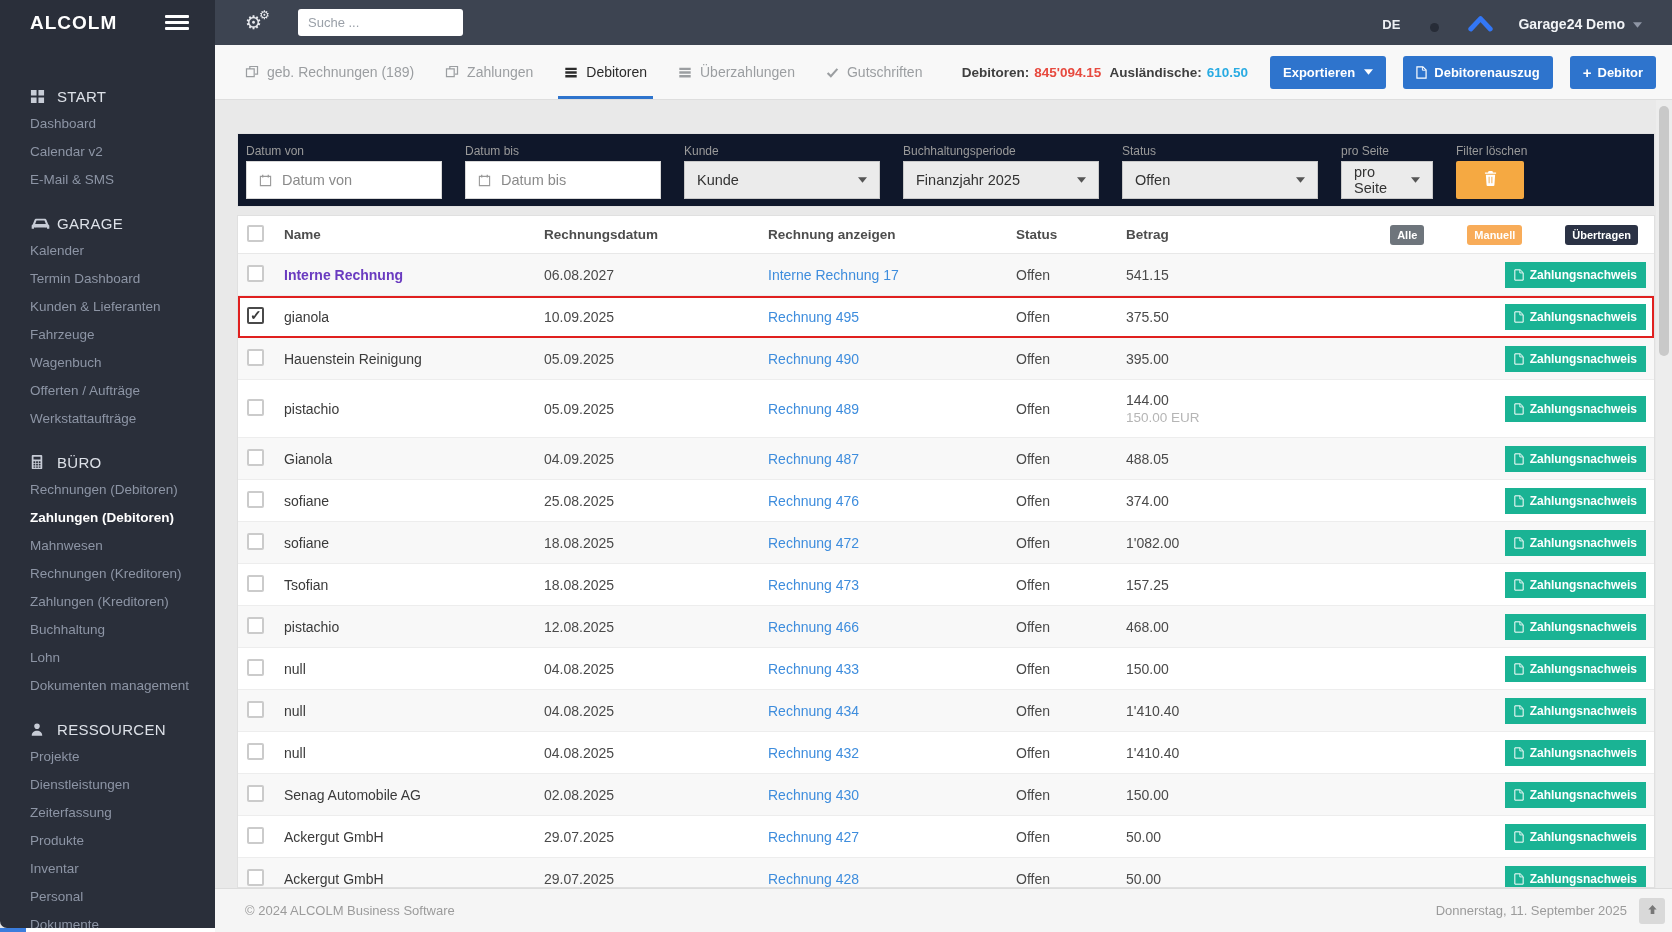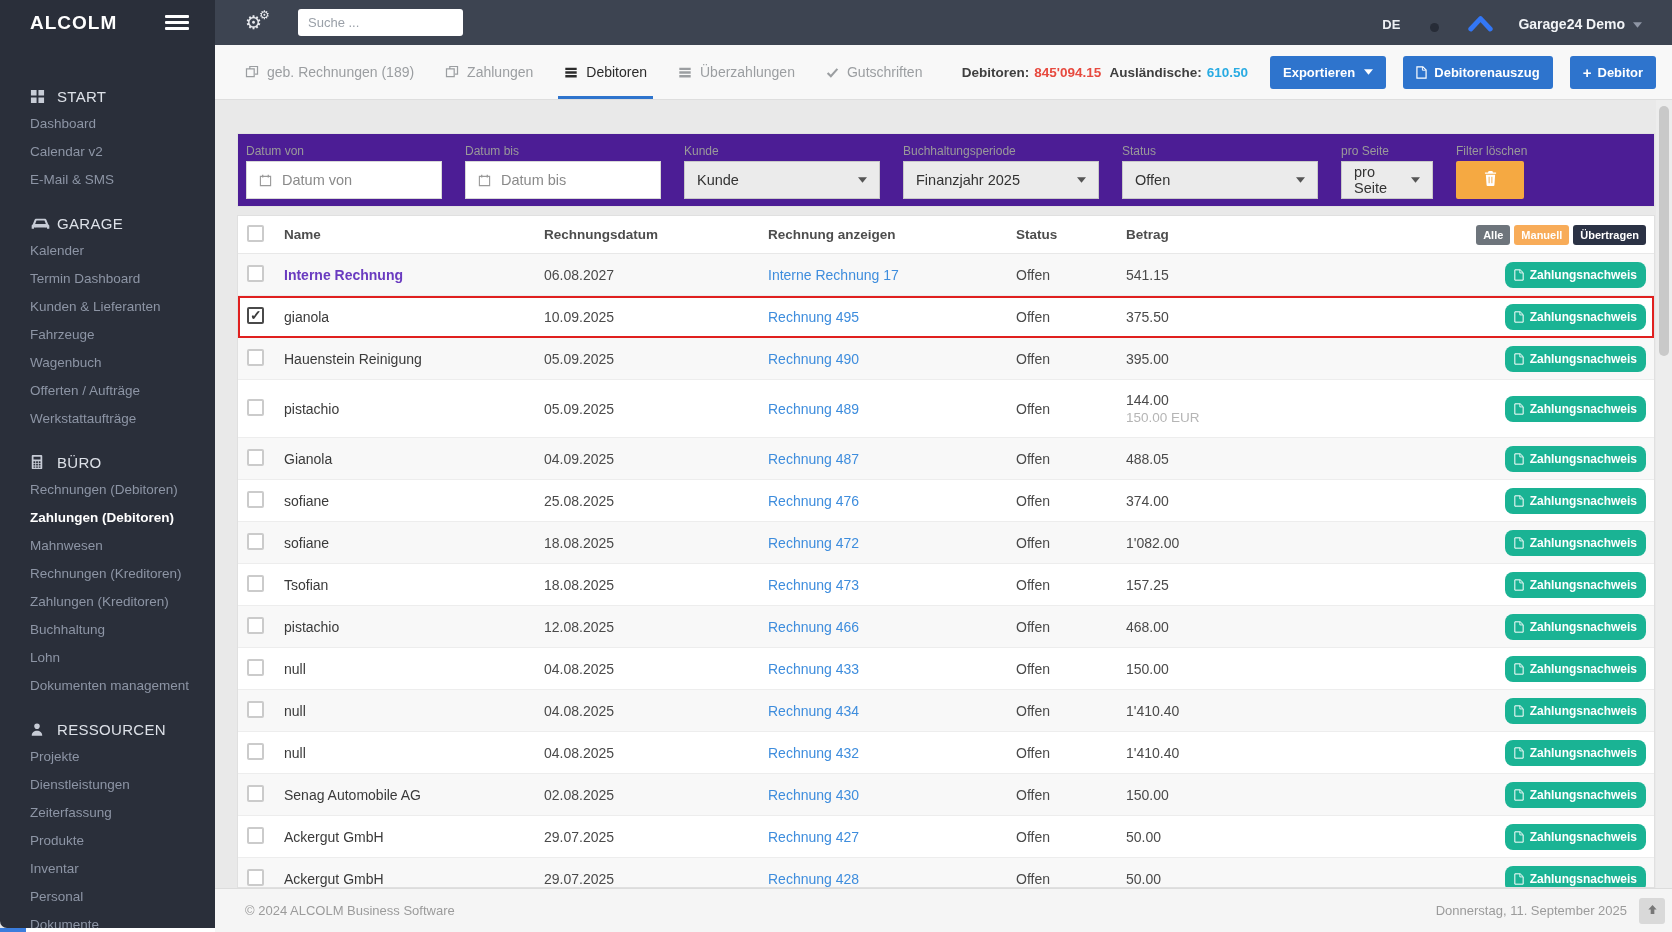--- a/index.html
+++ b/index.html
@@ -58,21 +58,21 @@
   .sum span { margin-right:5px; }
   .btn-blue { display:inline-flex; align-items:center; height:33px; background:#2e74cd; color:#fff;
     border:none; border-radius:3px; font-family:inherit; font-size:13px; font-weight:bold;
     padding:0 13px; margin-left:11px; cursor:pointer; white-space:nowrap; }
   .btn-blue .bico { display:inline-flex; margin-right:7px; }
   .btn-blue .caret { margin-left:9px; display:inline-flex; }
   .plus { font-size:15px; margin-right:6px; font-weight:bold; }
 
   
   .content { padding:0 17px 0 22px; }
-  .filter-card { margin-top:33px; background:#4c1d95; border:1px solid #e2e2e2;
+  .filter-card { margin-top:33px; background:#0f172a; border:1px solid #e2e2e2;
     padding:10px 8px 9px 8px; height:74px; display:flex; }
   .fgroup { margin-right:23px; }
   .flabel { font-size:12px; color:#9a9a9a; margin-bottom:3px; height:14px; }
   .dinput { width:196px; height:38px; background:#fff; border:1px solid #d8d8d8;
     display:flex; align-items:center; padding:0 12px; color:#8a8a8a; }
   .dinput .cal { color:#9a9a9a; display:inline-flex; margin-right:10px; }
   .dinput input { border:none; outline:none; width:140px; font-family:inherit; font-size:14.5px; }
   .dinput input::placeholder { color:#8a8a8a; }
   .fselect { height:38px; background:#ebebeb; border:1px solid #c9c9c9; display:flex;
     align-items:center; padding:0 12px; font-size:14.5px; color:#333; cursor:pointer; }
@@ -84,35 +84,35 @@
   
   .panel { margin-top:8px; background:#fff; border:1px solid #e0e0e0; height:673px; overflow:hidden; }
   .grid { display:grid; grid-template-columns:46px 260px 224px 248px 110px 180px 1fr; align-items:center; }
   .thead { height:38px; border-bottom:1px solid #e8e8e8; font-weight:bold; color:#4d4d4d; font-size:13.5px; }
   .c-check { padding-left:9px; }
   .cb { width:17px; height:17px; background:#fff; border:2px solid #cbcbcb; border-radius:2px;
     display:inline-block; position:relative; cursor:pointer; }
   .cb.checked { border-color:#4a4a4a; }
   .cb.checked::after { content:"\2713"; position:absolute; left:1px; top:-2px; color:#3c3c3c;
     font-size:14px; font-weight:bold; }
-  .badges { display:flex; justify-content:flex-end; padding-right:8px; }
+  .badges { display:flex; justify-content:flex-end; padding-right:16px;gap:39px; }
   .badge { color:#fff; font-size:11px; font-weight:bold; padding:4px 7px; border-radius:3px;
     margin-left:4px; cursor:pointer; }
   .trow { height:42px; border-bottom:1px solid #ededed; font-size:14px; color:#4a4a4a; }
   .trow.odd { background:#f8f8f8; }
   .trow.tall { height:58px; }
   .trow.hl { outline:2px solid #e0201f; outline-offset:-2px; position:relative; z-index:2; }
   .name { color:#3a3a3a;margin-top:12px; }
   .name.purple { color:#6a3bc0; font-weight:bold; cursor:pointer; }
   .ilink { color:#3e8ddd; text-decoration:none; cursor:pointer; }
   .c-amt { display:flex; flex-direction:column; justify-content:center; line-height:18px; }
   .amt2 { color:#b5b5b5; font-size:13.5px; }
   .c-act { display:flex; justify-content:flex-end; padding-right:8px; }
   .gbtn { display:inline-flex; align-items:center; height:26px; background:#1ab394; border:none;
-    border-radius:8px; color:#fff; font-family:inherit; font-size:12px; font-weight:bold;
+    border-radius:0; color:#fff; font-family:inherit; font-size:12px; font-weight:bold;
     padding:0 9px; cursor:pointer; }
   .gico { display:inline-flex; margin-right:6px; }
 
   
   .footer { position:fixed; left:215px; right:0; bottom:0; height:44px; background:#f5f5f5;
     border-top:1px solid #dcdcdc; display:flex; align-items:center; padding:0 7px 0 30px;
     color:#9b9b9b; font-size:13px; z-index:8; }
   .foot-right { margin-left:auto; display:flex; align-items:center; }
   .foot-date { margin-right:12px; }
   .btn-top { width:26px; height:26px; background:#d9d9d9; border:none; border-radius:3px;

